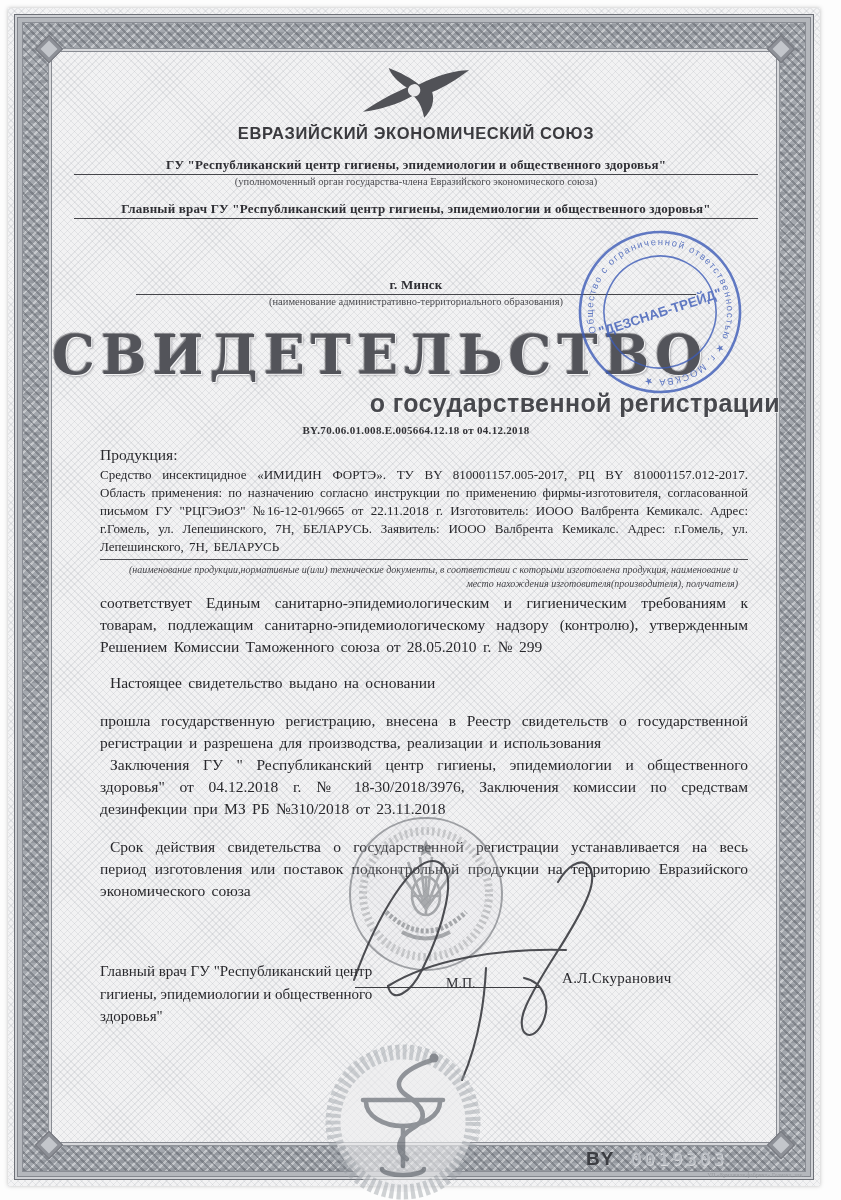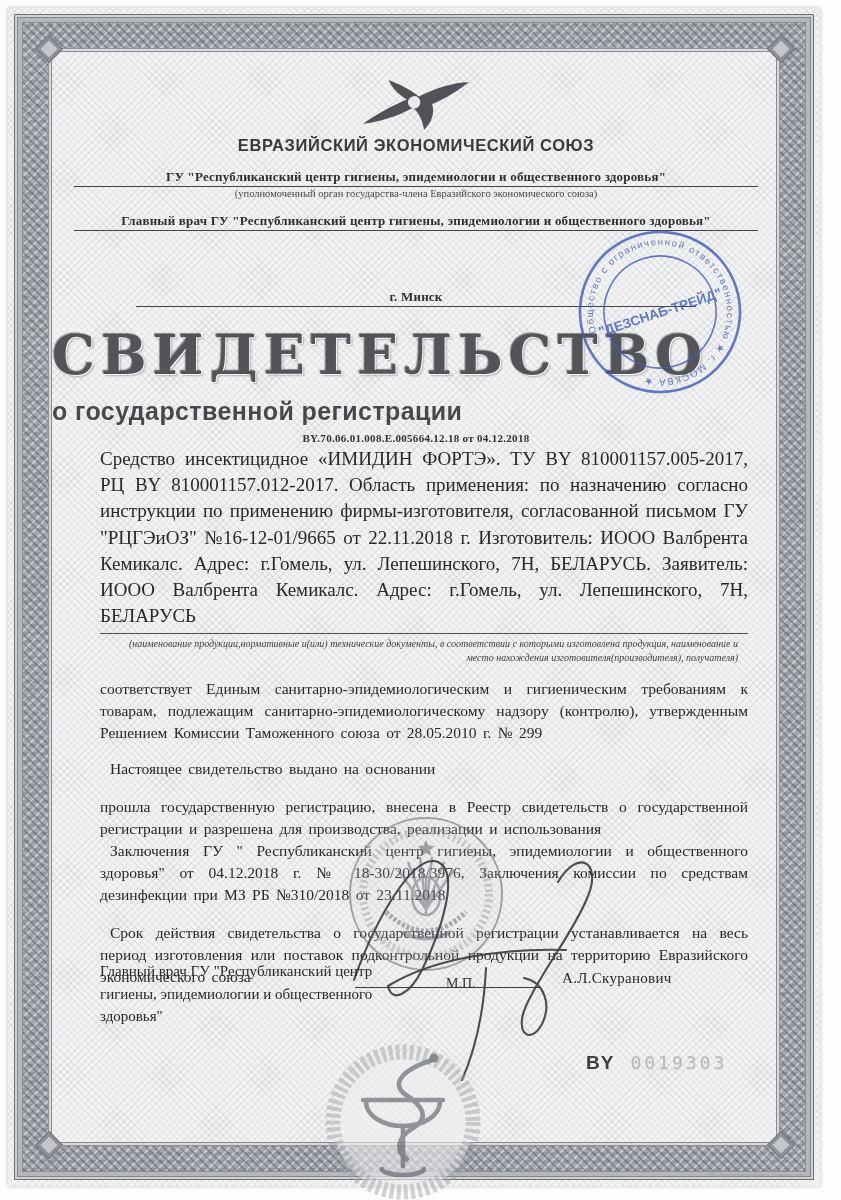--- a/index.html
+++ b/index.html
@@ -37,21 +37,21 @@
       repeating-linear-gradient(-45deg, rgba(168,172,179,.22) 0 1px, transparent 1px 5px);
     border:1px solid #888b92;
     box-shadow:0 0 0 2px #d8d9dc, 0 0 0 3px #91959b;
   }
   .corner-diamond {
     position:absolute; width:20px; height:20px; background:#c3c6cb;
     border:1px solid #63666d; transform:translate(-50%,-50%) rotate(45deg);
     box-shadow:inset 0 0 0 3px #8d9097;
   }
 
-  .content { position:absolute; left:44px; top:56px; width:728px; color:#2a2a2e; }
+  .content { position:absolute; left:44px; top:44px; width:728px; color:#2a2a2e; }
 
   .bird-wrap { text-align:center; margin-top:8px; height:62px; }
   .union-title {
     text-align:center; font-family:"Liberation Sans", sans-serif; font-weight:bold;
     font-size:16.5px; letter-spacing:.6px; color:#3a3a3e; margin-top:2px;
   }
 
   .form-group { margin:14px 22px 0 22px; text-align:center; }
   .form-line {
     font-weight:bold; font-size:13px; color:#2e2e33; letter-spacing:.2px;
@@ -60,55 +60,55 @@
   .form-caption { font-size:10.5px; color:#4a4a4f; margin-top:1px; }
   .form-group.city .form-line { display:inline-block; min-width:560px;margin-top:44px; }
 
   .cert-title {
     text-align:left; margin-top:16px;
     font-family:"DejaVu Serif", serif; font-weight:bold;
     font-size:54px; letter-spacing:6px; color:#53545a;
     text-shadow:1px 1px 0 rgba(255,255,255,.85), -1px -1px 1px rgba(44,44,50,.55), 2px 2px 2px rgba(70,70,78,.35);
   }
   .cert-subtitle {
-    text-align:left; font-family:"Liberation Sans", sans-serif; font-weight:bold;
-    font-size:25px; color:#47484d; letter-spacing:.4px; margin-top:10px;
+    text-align:right; font-family:"Liberation Sans", sans-serif; font-weight:bold;
+    font-size:25px; color:#47484d; letter-spacing:.4px; margin-top:2px;
     text-shadow:.5px .5px 0 rgba(255,255,255,.6);
   }
   .cert-number { text-align:center; font-size:11px; font-weight:bold; color:#323236; margin-top:6px; letter-spacing:.3px; }
 
   .text-col { margin:0 32px 0 48px; }
   .product-label { font-size:15.5px; margin-top:10px; }
   .product-desc {
-    font-size:19px; line-height:1.38; text-align:justify; margin-top:2px;
+    font-size:13px; line-height:1.38; text-align:justify; margin-top:2px;
     word-spacing:2px; color:#28282c;
   }
   .rule { border-bottom:1.2px solid #4a4a4f; margin-top:3px; }
   .fine-print {
     font-size:10px; font-style:italic; color:#3f3f44; text-align:right;
     margin:3px 10px 0 10px; line-height:1.45;
   }
   .para { font-size:15.5px; line-height:1.42; text-align:justify; word-spacing:2.5px; color:#28282c; }
-  .p-compliance { margin-top:12px; }
+  .p-compliance { }
   .p-registration { margin-top:16px; }
   .p-basis-intro { margin-top:14px; text-indent:10px; text-align:left; }
   .p-basis { text-indent:10px; }
   .p-validity { margin-top:16px; text-indent:10px; }
 
   
   .emblem-stamp { position:absolute; left:338px; top:806px; opacity:.62; }
   .signature-svg { position:absolute; left:318px; top:810px; opacity:.9; }
   .sig-line { position:absolute; left:347px; top:979px; width:185px; border-bottom:1.6px solid #3c3d41; }
   .signer-title { position:absolute; left:92px; top:952px; width:312px; font-size:15px; line-height:1.5; color:#28282c; }
   .signer-name { position:absolute; left:554px; top:962px; font-size:15px; color:#28282c; letter-spacing:.3px; }
   .seal-mark { position:absolute; left:438px; top:968px; font-size:14px; color:#333338; }
 
   .bowl-svg { position:absolute; left:300px; top:1018px; opacity:.85; }
 
-  .serial { position:absolute; left:578px; top:1044px; font-family:"Liberation Sans", sans-serif; }
+  .serial { position:absolute; left:578px; top:1140px; font-family:"Liberation Sans", sans-serif; }
   .serial .prefix { font-size:19px; font-weight:bold; color:#3c3e43; letter-spacing:1px; margin-right:16px; }
   .serial .number { font-family:"DejaVu Sans Mono", monospace; font-size:18px; color:#b6bac0; letter-spacing:3px; text-shadow:.5px .5px 0 #d9dadd; }
 
   .printer-note { position:absolute; right:16px; bottom:8px; font-size:5.5px; color:#94979c; letter-spacing:.2px; }
 
   .blue-stamp { position:absolute; left:562px; top:214px; opacity:.8; z-index:5; }
 </style>
 </head>
 <body>
 
@@ -136,27 +136,29 @@
       <div class="form-line">ГУ "Республиканский центр гигиены, эпидемиологии и общественного здоровья"</div>
       <div class="form-caption">(уполномоченный орган государства-члена Евразийского экономического союза)</div>
     </div>
 
     <div class="form-group">
       <div class="form-line">Главный врач ГУ "Республиканский центр гигиены, эпидемиологии и общественного здоровья"</div>
     </div>
 
     <div class="form-group city">
       <div class="form-line">г. Минск</div>
+      <div class="form-caption">(наименование административно-территориального образования)</div>
     </div>
 
     <div class="cert-title">СВИДЕТЕЛЬСТВО</div>
     <div class="cert-subtitle">о государственной регистрации</div>
     <div class="cert-number">BY.70.06.01.008.E.005664.12.18 от 04.12.2018</div>
 
     <div class="text-col">
+      <div class="product-label">Продукция:</div>
       <div class="product-desc">Средство инсектицидное «ИМИДИН ФОРТЭ». ТУ BY 810001157.005-2017, РЦ BY 810001157.012-2017. Область применения: по назначению согласно инструкции  по применению фирмы-изготовителя, согласованной письмом ГУ "РЦГЭиОЗ" №16-12-01/9665 от 22.11.2018 г. Изготовитель: ИООО Валбрента Кемикалс. Адрес: г.Гомель, ул. Лепешинского, 7Н, БЕЛАРУСЬ. Заявитель: ИООО Валбрента Кемикалс. Адрес: г.Гомель, ул. Лепешинского, 7Н, БЕЛАРУСЬ</div>
       <div class="rule"></div>
       <div class="fine-print">(наименование продукции,нормативные и(или) технические документы, в соответствии с которыми изготовлена продукция, наименование и место нахождения изготовителя(производителя), получателя)</div>
 
       <div class="para p-compliance">соответствует  Единым санитарно-эпидемиологическим и гигиеническим требованиям к товарам,  подлежащим  санитарно-эпидемиологическому  надзору  (контролю), утвержденным  Решением  Комиссии  Таможенного  союза  от  28.05.2010 г.  № 299</div>
       <div class="para p-basis-intro">Настоящее свидетельство выдано на основании</div>
       <div class="para p-registration">прошла государственную регистрацию, внесена в Реестр свидетельств о государственной регистрации и разрешена для производства, реализации и использования</div>
       <div class="para p-basis">Заключения ГУ " Республиканский центр гигиены, эпидемиологии и общественного здоровья" от 04.12.2018 г. № 18-30/2018/3976, Заключения комиссии по средствам дезинфекции при МЗ РБ №310/2018 от 23.11.2018</div>
       <div class="para p-validity">Срок действия свидетельства о государственной регистрации устанавливается на весь период изготовления или поставок подконтрольной продукции на территорию Евразийского экономического союза</div>
     </div>

